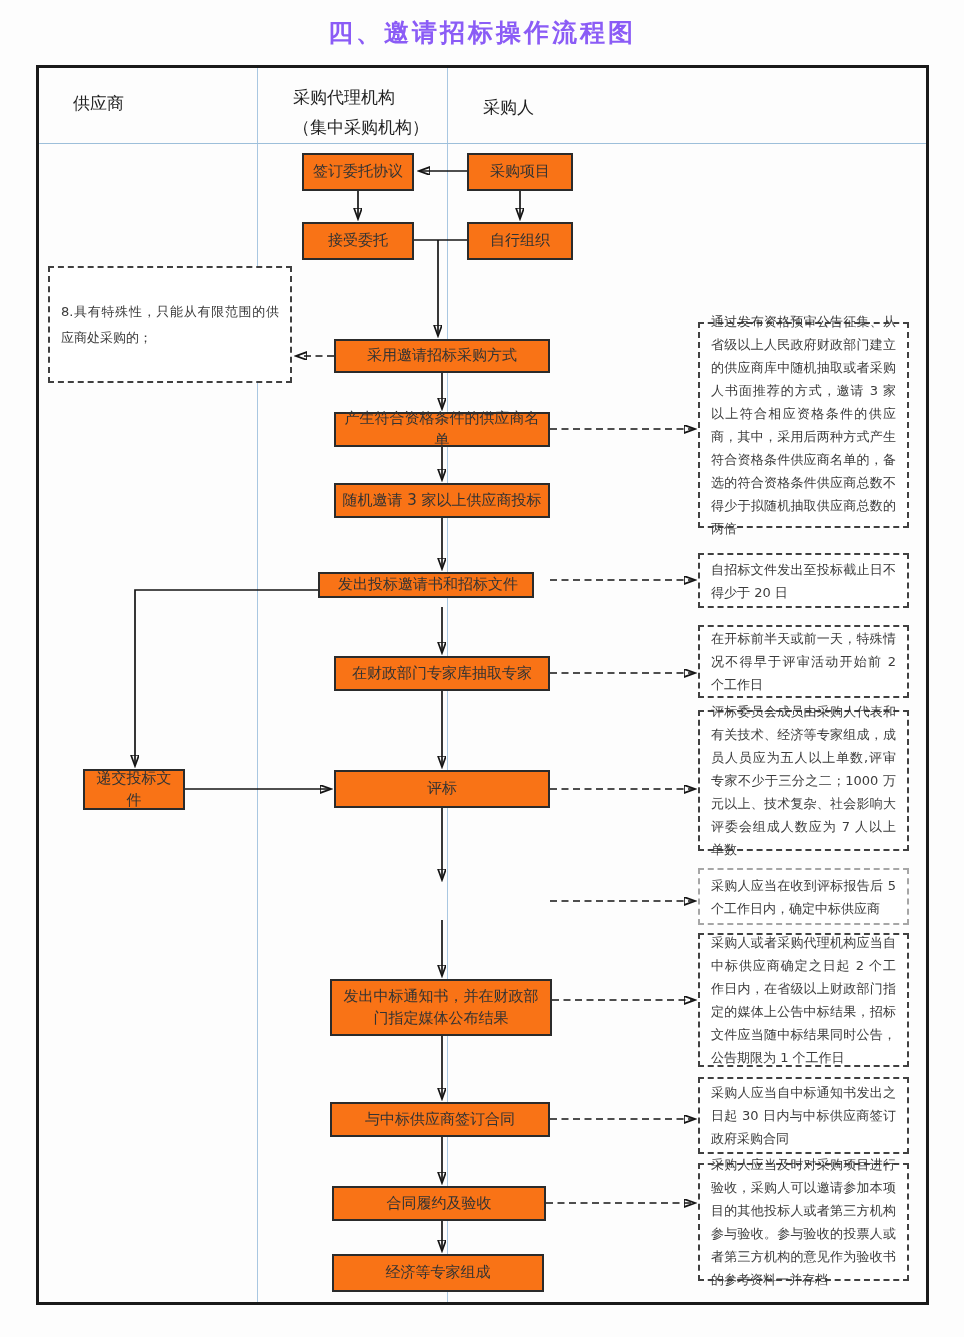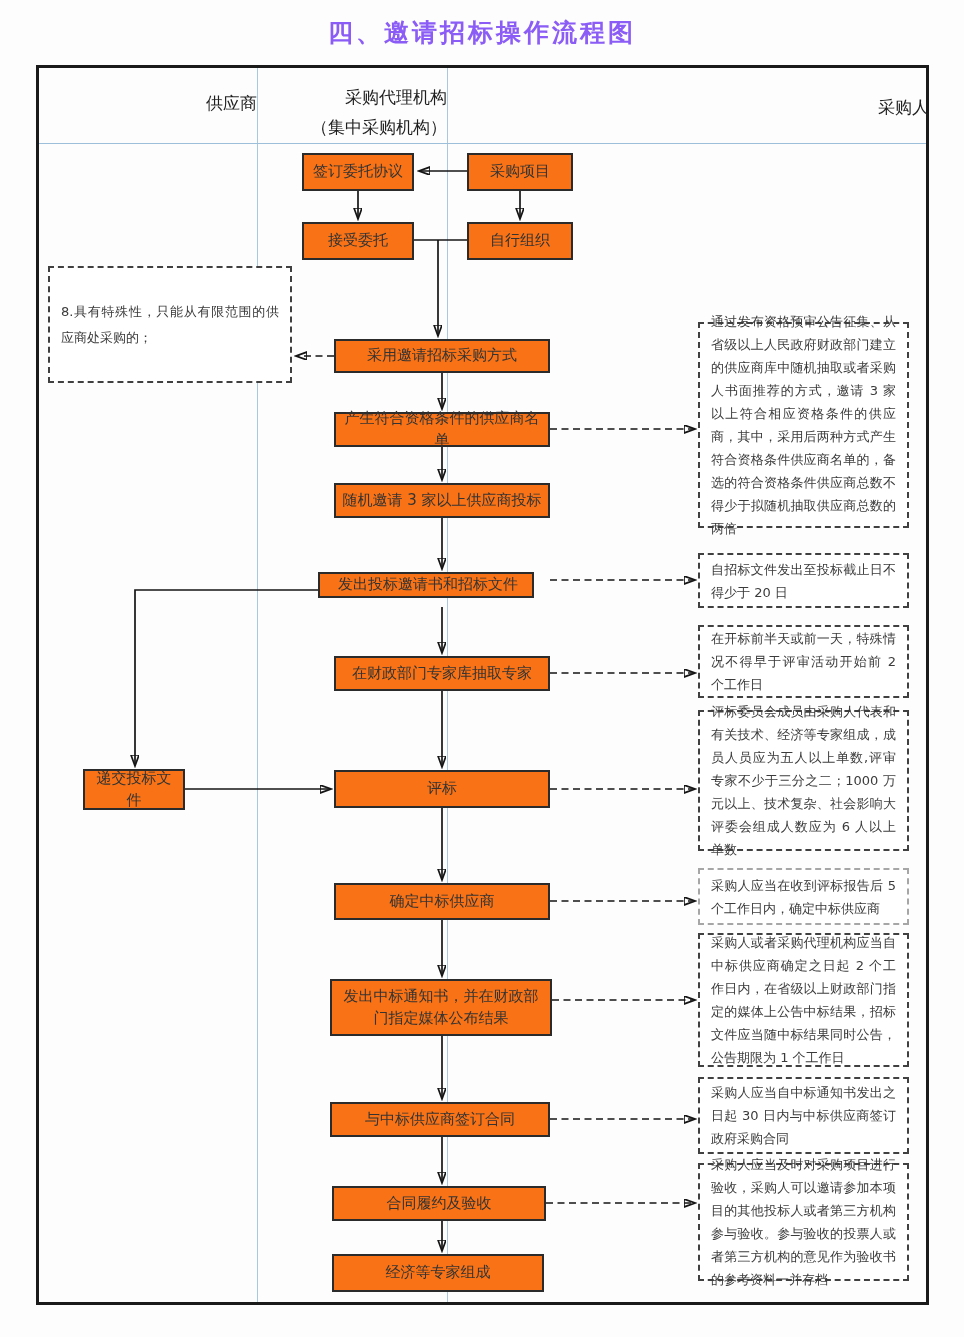--- a/index.html
+++ b/index.html
@@ -5,21 +5,21 @@
   html,body{margin:0;padding:0;background:#ffffff;}
   body{width:964px;height:1337px;font-family:"DejaVu Sans","Liberation Sans",sans-serif;color:#222;}
   .page{position:relative;width:964px;height:1337px;background:#fdfdfd;overflow:hidden;}
   .title{position:absolute;top:16px;left:0;width:100%;text-align:center;
          font-size:25px;font-weight:bold;letter-spacing:3px;color:#8b5cf6;}
   .frame{position:absolute;left:36px;top:65px;width:893px;height:1240px;
          border:3px solid #1a1a1a;box-sizing:border-box;background:transparent;}
   .vsep{position:absolute;top:68px;height:1234px;width:1px;background:#a9c7e1;}
   .vsep.v1{left:257px;} .vsep.v2{left:447px;}
   .hsep{position:absolute;left:39px;width:887px;top:143px;height:1px;background:#9dbfda;}
-  .colhead{position:absolute;text-align:right;font-size:17px;color:#1f1f1f;line-height:30px;}
+  .colhead{position:absolute;text-align:left;font-size:17px;color:#1f1f1f;line-height:30px;margin-left:36px;}
   .colhead.supplier{left:37px;width:220px;top:88px;}
   .colhead.agency{left:257px;width:190px;top:82px;}
   .colhead.purchaser{left:447px;width:482px;top:92px;}
   .node{position:absolute;box-sizing:border-box;border:2px solid #2b2b2b;background:#f97316;
         display:flex;align-items:center;justify-content:center;text-align:center;
         font-size:15px;color:#333;line-height:1.45;padding:2px 6px;}
   .note{position:absolute;box-sizing:border-box;border:2px dashed #404040;background:#fff;
         font-size:13px;color:#3b3b3b;line-height:23px;padding:6px 11px;
         display:flex;flex-direction:column;justify-content:center;text-align:justify;}
   .note.light{border-color:#a6a6a6;}
@@ -90,32 +90,31 @@
   <div class="node" style="left:302px;top:222px;width:112px;height:38px;">接受委托</div>
   <div class="node" style="left:467px;top:222px;width:106px;height:38px;">自行组织</div>
 
   <div class="node" style="left:334px;top:339px;width:216px;height:34px;">采用邀请招标采购方式</div>
   <div class="node" style="left:334px;top:412px;width:216px;height:35px;">产生符合资格条件的供应商名单</div>
   <div class="node" style="left:334px;top:483px;width:216px;height:35px;">随机邀请 3 家以上供应商投标</div>
   <div class="node" style="left:318px;top:572px;width:216px;height:26px;padding-left:10px;">发出投标邀请书和招标文件</div>
   <div class="node" style="left:334px;top:656px;width:216px;height:35px;">在财政部门专家库抽取专家</div>
   <div class="node" style="left:83px;top:769px;width:102px;height:41px;">递交投标文件</div>
   <div class="node" style="left:334px;top:770px;width:216px;height:38px;">评标</div>
-  <div class="node" style="left:334px;top:883px;width:216px;height:37px;">确定中标供应商</div>
   <div class="node" style="left:330px;top:979px;width:222px;height:57px;">发出中标通知书，并在财政部门指定媒体公布结果</div>
   <div class="node" style="left:330px;top:1102px;width:220px;height:35px;">与中标供应商签订合同</div>
   <div class="node" style="left:332px;top:1186px;width:214px;height:35px;">合同履约及验收</div>
   <div class="node" style="left:332px;top:1254px;width:212px;height:38px;">经济等专家组成</div>
 
   <div class="note leftbox" style="left:48px;top:266px;width:244px;height:117px;">
     <div>8.具有特殊性，只能从有限范围的供应商处采购的；</div>
   </div>
 
   <div class="note" style="left:698px;top:322px;width:211px;height:206px;">通过发布资格预审公告征集、从省级以上人民政府财政部门建立的供应商库中随机抽取或者采购人书面推荐的方式，邀请 3 家以上符合相应资格条件的供应商，其中，采用后两种方式产生符合资格条件供应商名单的，备选的符合资格条件供应商总数不得少于拟随机抽取供应商总数的两倍</div>
   <div class="note" style="left:698px;top:553px;width:211px;height:55px;">自招标文件发出至投标截止日不得少于 20 日</div>
   <div class="note" style="left:698px;top:625px;width:211px;height:73px;">在开标前半天或前一天，特殊情况不得早于评审活动开始前 2 个工作日</div>
-  <div class="note" style="left:698px;top:710px;width:211px;height:141px;">评标委员会成员由采购人代表和有关技术、经济等专家组成，成员人员应为五人以上单数,评审专家不少于三分之二；1000 万元以上、技术复杂、社会影响大评委会组成人数应为 6 人以上单数</div>
+  <div class="note" style="left:698px;top:710px;width:211px;height:141px;">评标委员会成员由采购人代表和有关技术、经济等专家组成，成员人员应为五人以上单数,评审专家不少于三分之二；1000 万元以上、技术复杂、社会影响大评委会组成人数应为 7 人以上单数</div>
   <div class="note light" style="left:698px;top:868px;width:211px;height:57px;">采购人应当在收到评标报告后 5 个工作日内，确定中标供应商</div>
   <div class="note" style="left:698px;top:933px;width:211px;height:134px;">采购人或者采购代理机构应当自中标供应商确定之日起 2 个工作日内，在省级以上财政部门指定的媒体上公告中标结果，招标文件应当随中标结果同时公告，公告期限为 1 个工作日</div>
   <div class="note" style="left:698px;top:1077px;width:211px;height:77px;">采购人应当自中标通知书发出之日起 30 日内与中标供应商签订政府采购合同</div>
   <div class="note" style="left:698px;top:1163px;width:211px;height:118px;">采购人应当及时对采购项目进行验收，采购人可以邀请参加本项目的其他投标人或者第三方机构参与验收。参与验收的投票人或者第三方机构的意见作为验收书的参考资料一并存档</div>
 
 </div>
 
 </body></html>

